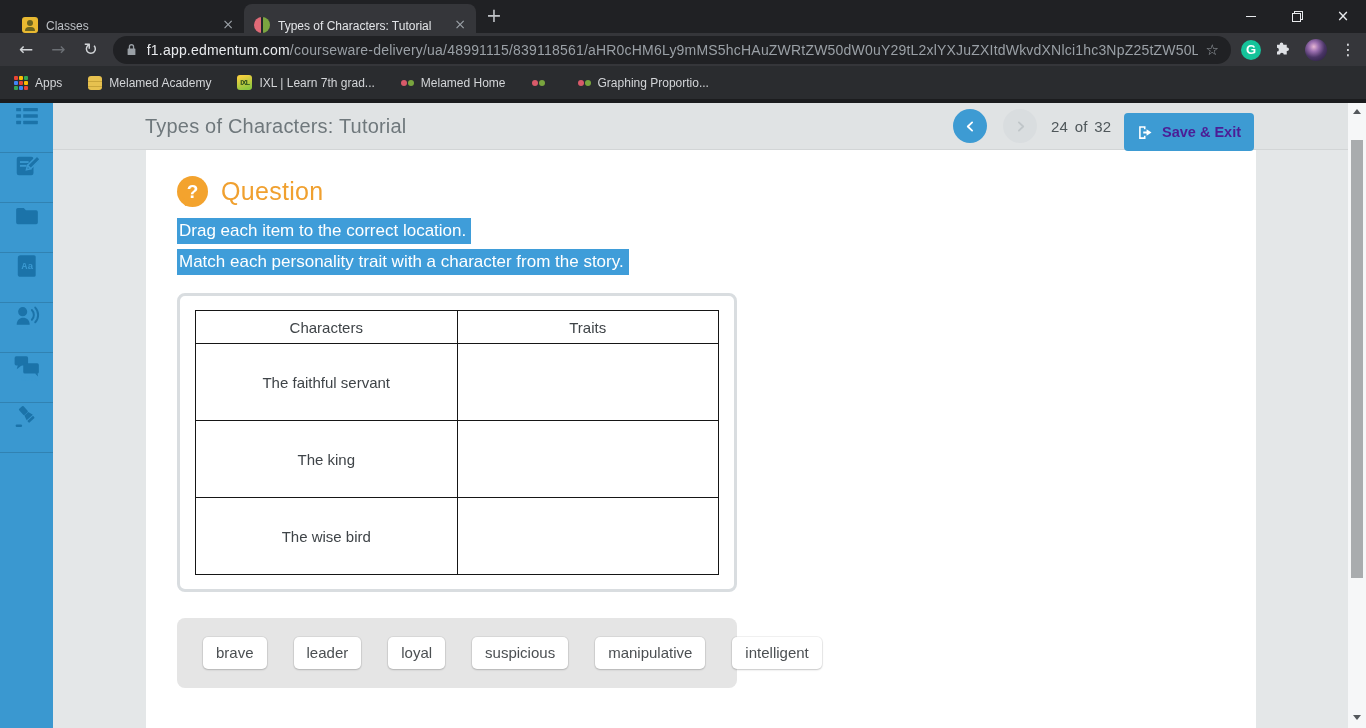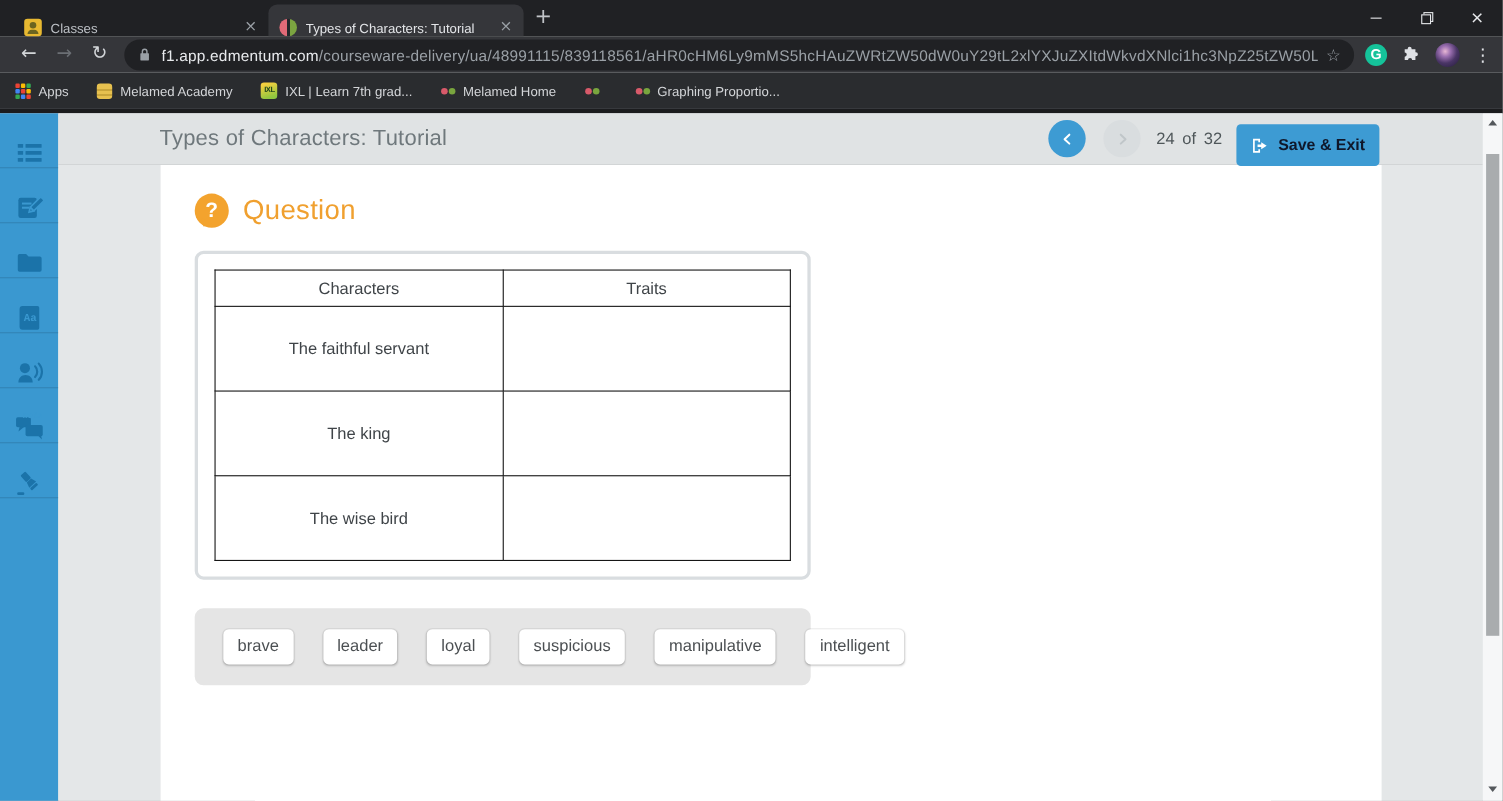--- a/index.html
+++ b/index.html
@@ -65,38 +65,38 @@
             background:linear-gradient(160deg,#f4d03f 15%, #8dc63f 85%); color:#23481c;
             font-size:7px; font-weight:bold; letter-spacing:-.5px; }
   .bm-dots { display:flex; gap:1px; align-items:center; }
   .bm-dots i { width:6px; height:6px; border-radius:50%; display:block; }
   .chrome-edge { height:4px; background:#1b1c1e; }
 
   
   .page { display:flex; height:625px; }
 
   .sidebar { width:53px; background:#3a98d0; flex:0 0 auto; }
-  .tile { height:50px; display:flex; align-items:flex-end; justify-content:center;
+  .tile { height:50px; display:flex; align-items:flex-start; justify-content:center;
           border-bottom:1px solid rgba(0,0,0,.14); position:relative;font-family:Liberation Mono, monospace; }
   .tile svg { display:block; }
   .hola { position:absolute; font-size:7px; font-weight:bold; font-style:italic;
           color:#3a98d0; left:21px; top:22px; letter-spacing:.2px; }
 
   .main { flex:1; display:flex; flex-direction:column; min-width:0; }
   .appbar { height:47px; background:#e0e3e4; position:relative; flex:0 0 auto;
             border-bottom:1px solid rgba(0,0,0,.06); }
   .app-title { position:absolute; left:92px; top:12px; font-size:20px; color:#6f787c; letter-spacing:.2px; }
   .pager { position:absolute; right:94px; top:4px; height:38px; display:flex; align-items:center; }
   .nav-circle { width:34px; height:34px; border-radius:50%; display:flex; align-items:center;
                 justify-content:center; }
   .nav-prev { background:#3d9bd3; }
   .nav-next { background:#d9dddf; margin-left:16px; }
   .pageinfo { display:flex; gap:7px; font-size:15px; color:#4f575a; margin:0 13px 0 14px; }
   .save-btn { height:38px; padding:0 13px; background:#3d9bd3; border-radius:4px; display:flex;
-              align-items:center; gap:8px; color:#0f172a; font-size:14.5px; font-weight:bold;margin-top:12px; }
+              align-items:center; gap:8px; color:#4c1d95; font-size:14.5px; font-weight:bold;margin-top:12px; }
 
   .content { flex:1; background:#e4e7e8; overflow:hidden; }
   .panel { margin-left:93px; width:1110px; height:100%; background:#fff; padding:26px 0 0 31px; }
 
   .q-head { display:flex; align-items:center; gap:13px; }
   .q-icon { width:31px; height:31px; border-radius:50%; background:#f3a32e; color:#fff;
             font-weight:bold; font-size:19px; display:flex; align-items:center; justify-content:center;
             position:relative; }
   .q-icon::after { content:""; position:absolute; left:2px; bottom:-5px; width:0; height:0;
                    border:6px solid transparent; border-top-color:#f3a32e; transform:rotate(30deg); }
@@ -321,20 +321,24 @@
       </div>
 
       <div class="content">
         <div class="panel">
 
           <div class="q-head">
             <div class="q-icon">?</div>
             <div class="q-title">Question</div>
           </div>
 
+          <div class="instructions">
+            <p><span class="hl">Drag each item to the correct location.</span></p>
+            <p><span class="hl">Match each personality trait with a character from the story.</span></p>
+          </div>
 
           <div class="table-card">
             <table class="match">
               <colgroup>
                   <col>
                   <col>
                 </colgroup>
               <tbody>
                   <tr>
                 <th>Characters</th>

